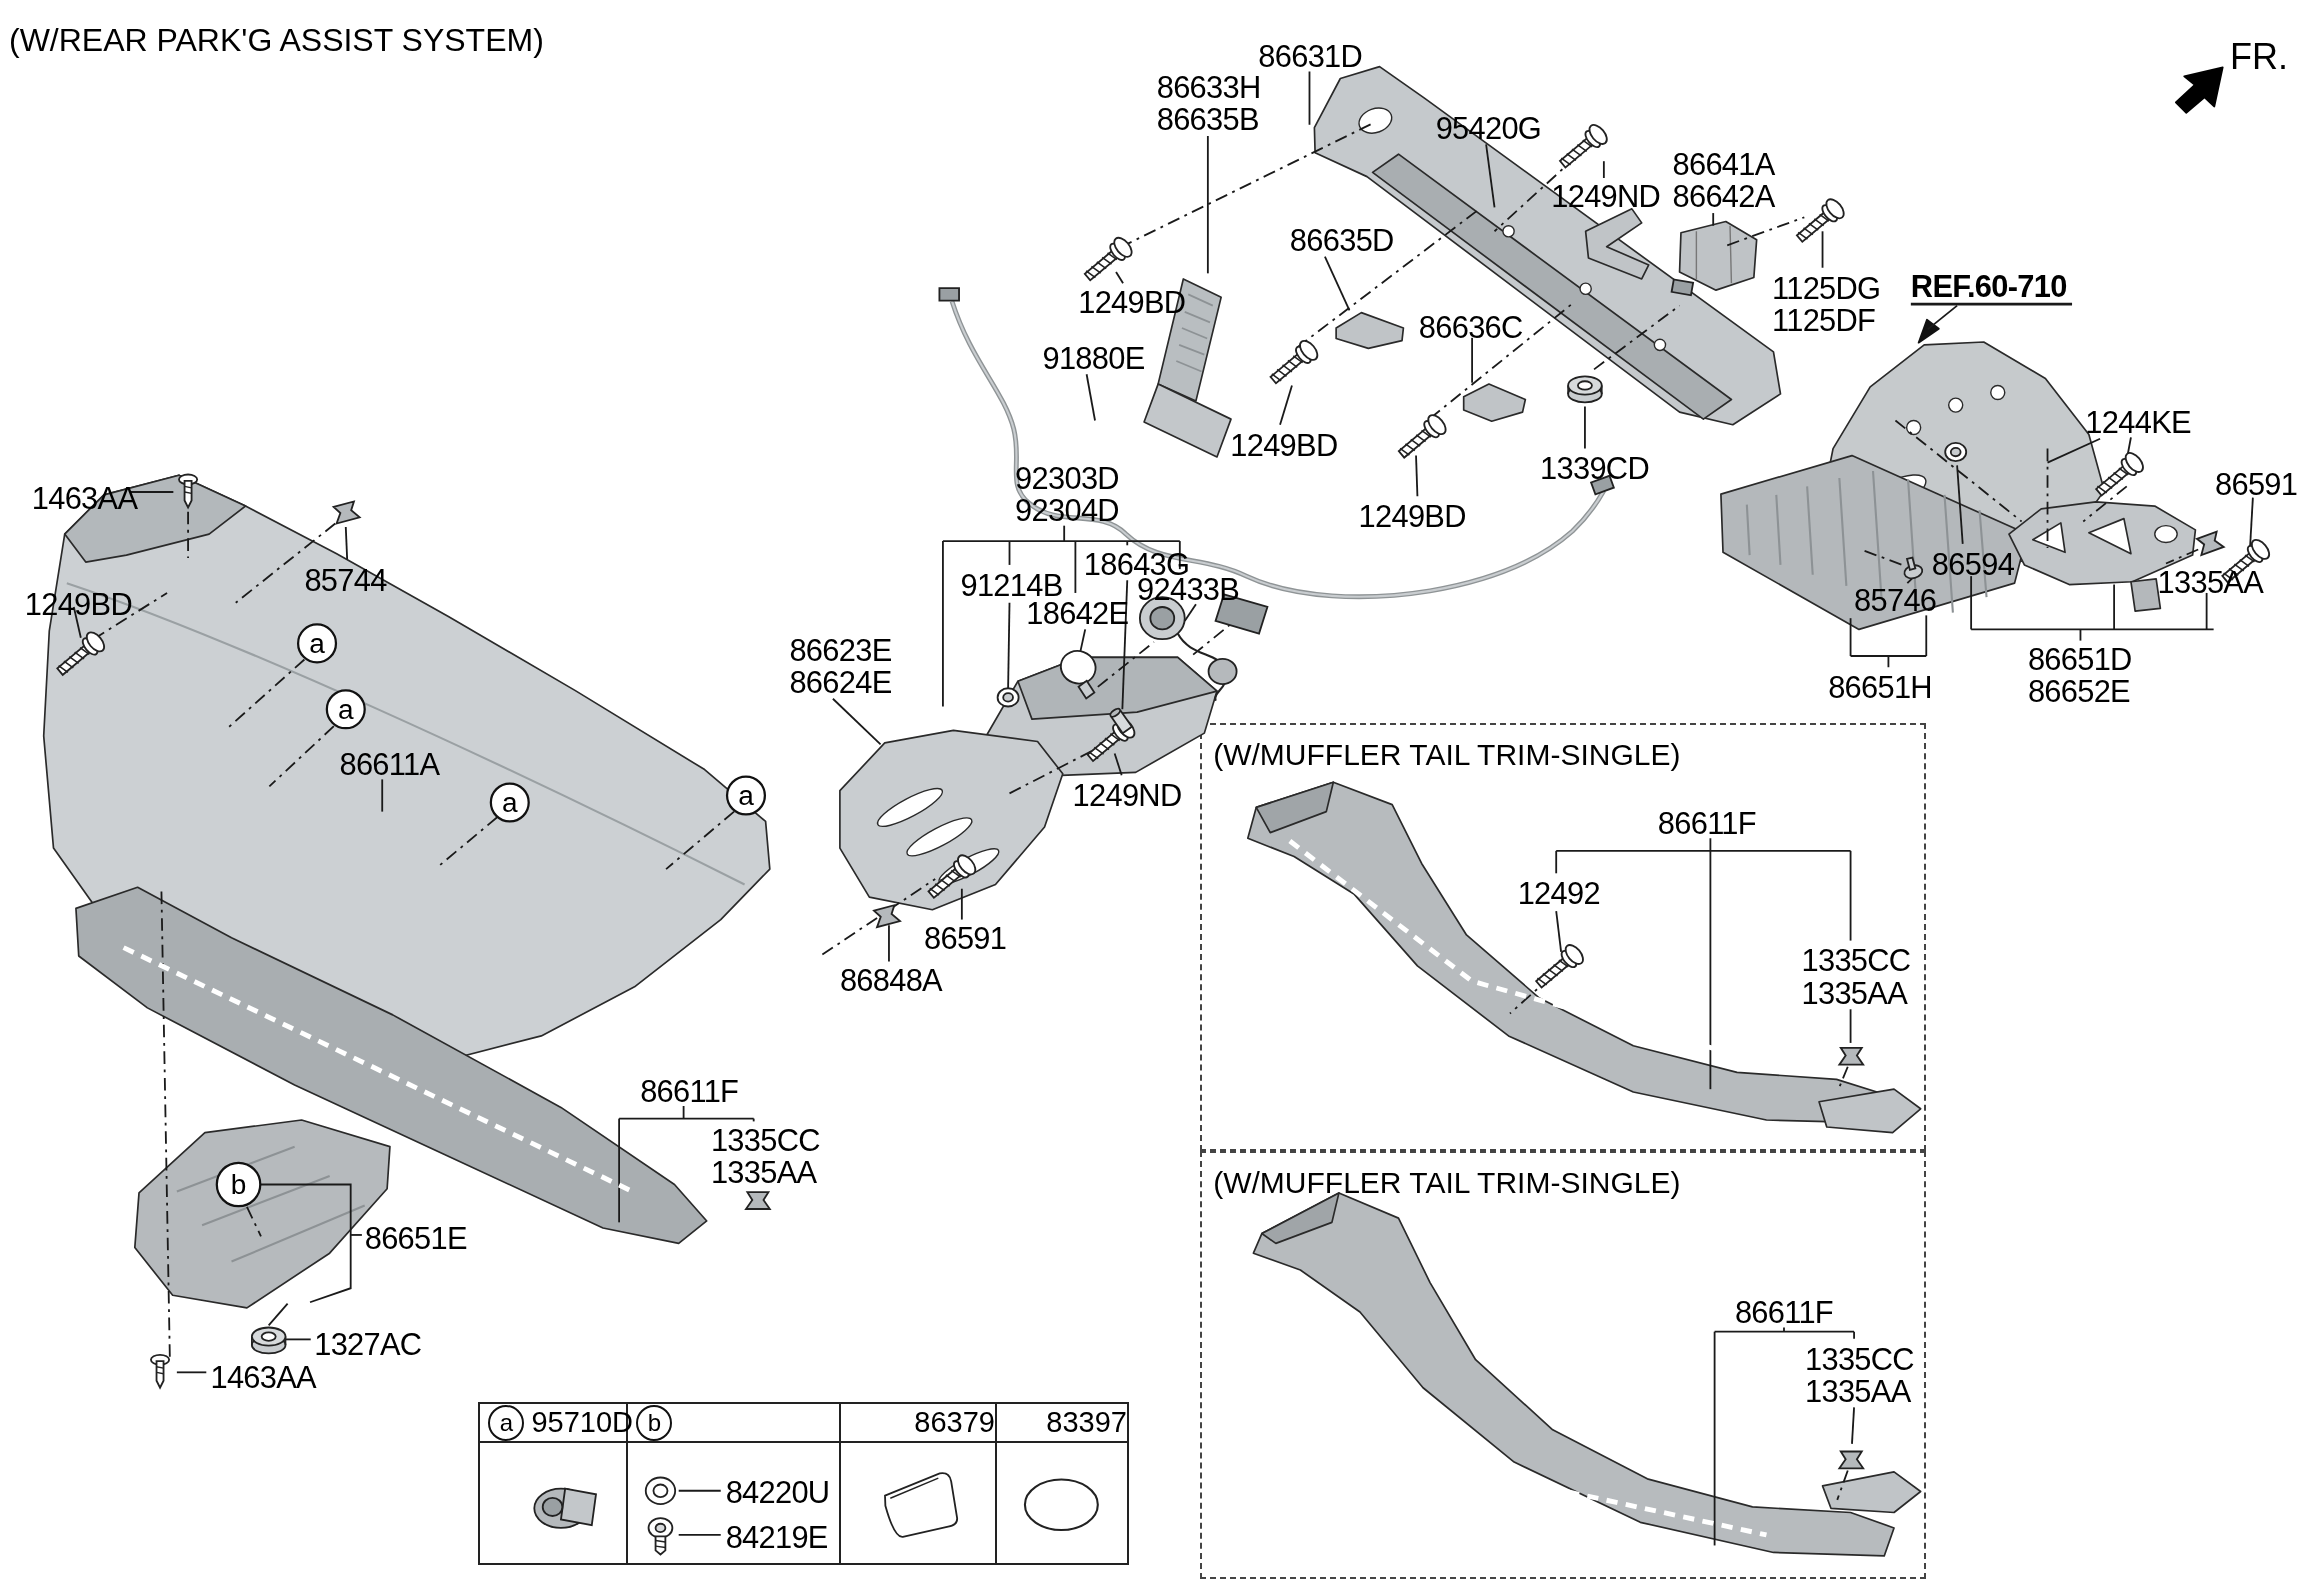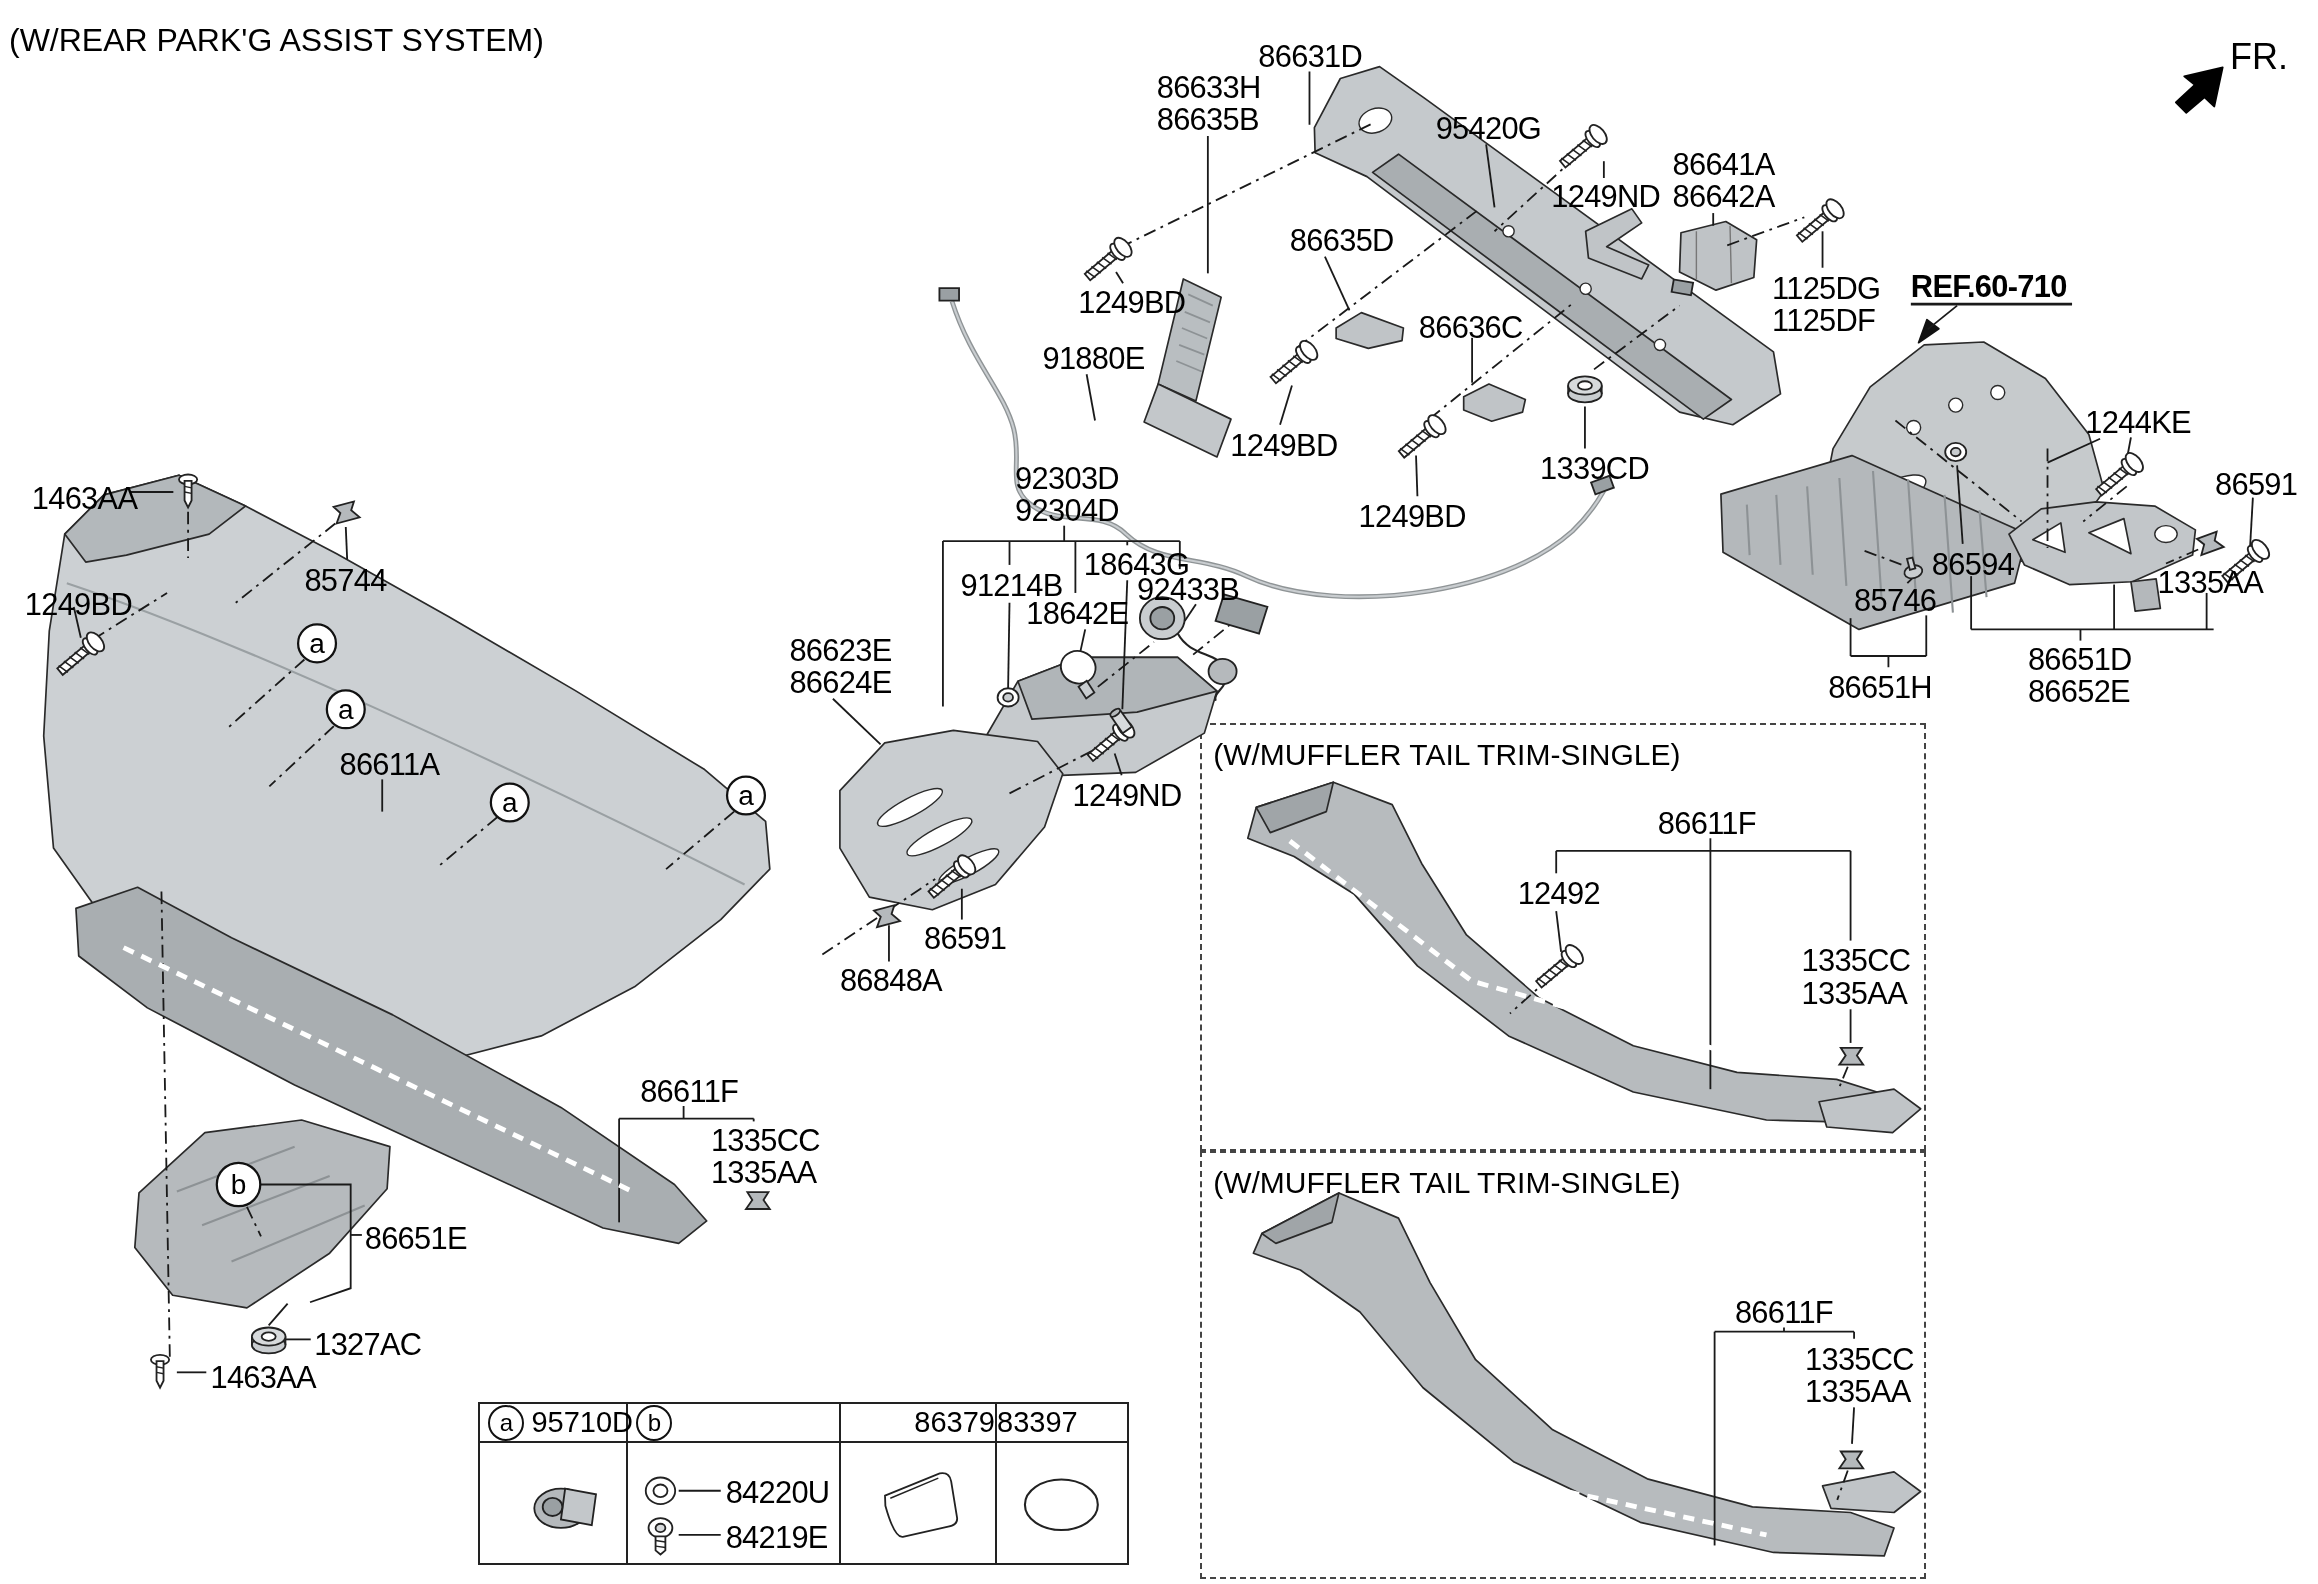--- a/index.html
+++ b/index.html
@@ -44,21 +44,21 @@
       </colgroup>
     <tbody>
         <tr style="height:35px">
       <td class="hcell">
         <span class="circ">a</span><span class="hc">95710D</span>
       </td>
       <td class="hcell">
         <span class="circ">b</span>
       </td>
       <td class="hcell" style="text-align:right">86379</td>
-      <td class="hcell" style="text-align:left">83397</td>
+      <td class="hcell" style="text-align:right">83397</td>
     </tr>
     <tr style="height:118px">
       <td></td>
       <td></td>
       <td></td>
       <td></td>
     </tr>
   </tbody>
     </table>
 

